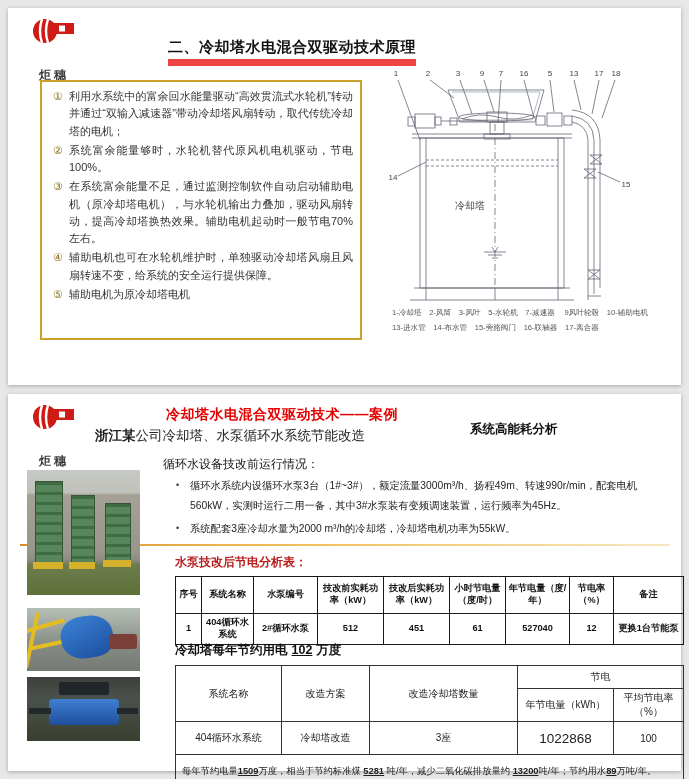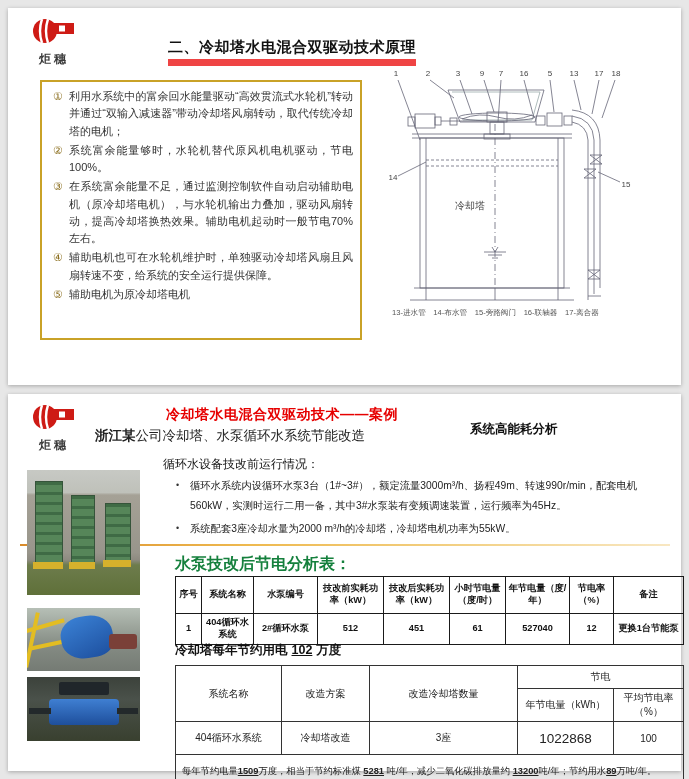--- a/index.html
+++ b/index.html
@@ -3,21 +3,21 @@
 <meta charset="utf-8">
 <style>
   html,body{margin:0;padding:0;background:#e7e7e7;font-family:"Liberation Sans",sans-serif;}
   #canvas{position:relative;width:689px;height:779px;background:#e7e7e7;overflow:hidden;}
   .slide{position:absolute;left:8px;width:673px;height:377px;background:#fff;box-shadow:0 1px 4px rgba(0,0,0,.28);}
   #slide1{top:8px;}
   #slide2{top:394px;}
 
   
   .logo{position:absolute;left:20px;top:7px;width:52px;text-align:center;}
-  .logo-text{font-size:12px;font-weight:bold;color:#3a3a3a;letter-spacing:3px;margin-top:0;}
+  .logo-text{font-size:12px;font-weight:bold;color:#3a3a3a;letter-spacing:3px;margin-top:16px;}
 
   
   .s1-title{position:absolute;left:160px;top:30px;font-size:15px;font-weight:bold;color:#111;
             border-bottom:7px solid #ef4444;padding-bottom:2px;letter-spacing:.5px;}
   .points-box{position:absolute;left:32px;top:72px;width:322px;height:260px;box-sizing:border-box;
               border:2px solid #c9a227;padding:6px 7px 4px 5px;overflow:hidden;}
   .point{display:flex;font-size:11px;line-height:1.57;color:#333;margin-bottom:2px;}
   .point-num{flex:0 0 22px;width:22px;color:#8a6d1c;text-align:center;}
   .point-text{flex:1;text-align:justify;}
 
@@ -61,21 +61,21 @@
   #photo3{top:283px;height:64px;
     background:linear-gradient(180deg,#3c423b 0%,#4a514a 35%,#39402f 100%);}
   .gfan{position:absolute;left:32px;top:5px;width:50px;height:13px;background:#20262a;border-radius:2px;}
   .gbox{position:absolute;left:22px;top:22px;width:70px;height:26px;border-radius:4px;
         background:linear-gradient(180deg,#3f7fd2,#1e4f9c);}
   .gshaft{position:absolute;top:31px;height:6px;background:#23292b;}
   .gs1{left:2px;width:22px;}
   .gs2{left:90px;width:21px;}
 
   
-  .t1-title{position:absolute;left:167px;top:160px;font-size:16px;font-weight:bold;color:#15803d;}
+  .t1-title{position:absolute;left:167px;top:160px;font-size:12px;font-weight:bold;color:#b91c1c;}
   table{border-collapse:collapse;table-layout:fixed;}
   .tb1{position:absolute;left:167px;top:182px;width:508px;font-size:9.2px;font-weight:bold;color:#111;}
   .tb1 th,.tb1 td{border:1.4px solid #1a1a1a;padding:1px 2px;text-align:center;vertical-align:middle;line-height:1.3;}
   .tb1 th{height:34px;font-weight:bold;}
   .tb1 td{height:28px;}
   .annual{position:absolute;left:167px;top:248px;font-size:12.5px;font-weight:bold;color:#111;}
   .annual .u{text-decoration:underline;padding:0 4px;}
   .tb2{position:absolute;left:167px;top:271px;width:508px;font-size:10px;color:#222;}
   .tb2 th,.tb2 td{border:1px solid #333;padding:2px 3px;text-align:center;vertical-align:middle;margin-top:27px;}
   .tb2 th{font-weight:normal;height:18px;}
@@ -202,20 +202,21 @@
         <text x="190" y="16">13</text>
         <text x="215" y="16">17</text>
         <text x="232" y="16">18</text>
         <text x="9" y="120">14</text>
         <text x="242" y="127">15</text>
         <text x="86" y="149" font-size="10">冷却塔</text>
       </g>
     </svg>
 
     <div class="legend">
+      <div>1-冷却塔　2-风筒　3-风叶　5-水轮机　7-减速器　 9风叶轮毂　10-辅助电机</div>
       <div>13-进水管　14-布水管　15-旁路阀门　16-联轴器　17-离合器</div>
     </div>
   </div>
 
   <div class="slide" id="slide2">
 
     <div class="logo">
       <svg width="44" height="32" viewBox="0 0 44 32">
         <circle cx="13" cy="16" r="12" fill="#ce1b15"></circle>
         <path d="M10,4 Q6,16 10,28" stroke="#fff" stroke-width="2.4" fill="none"></path>

